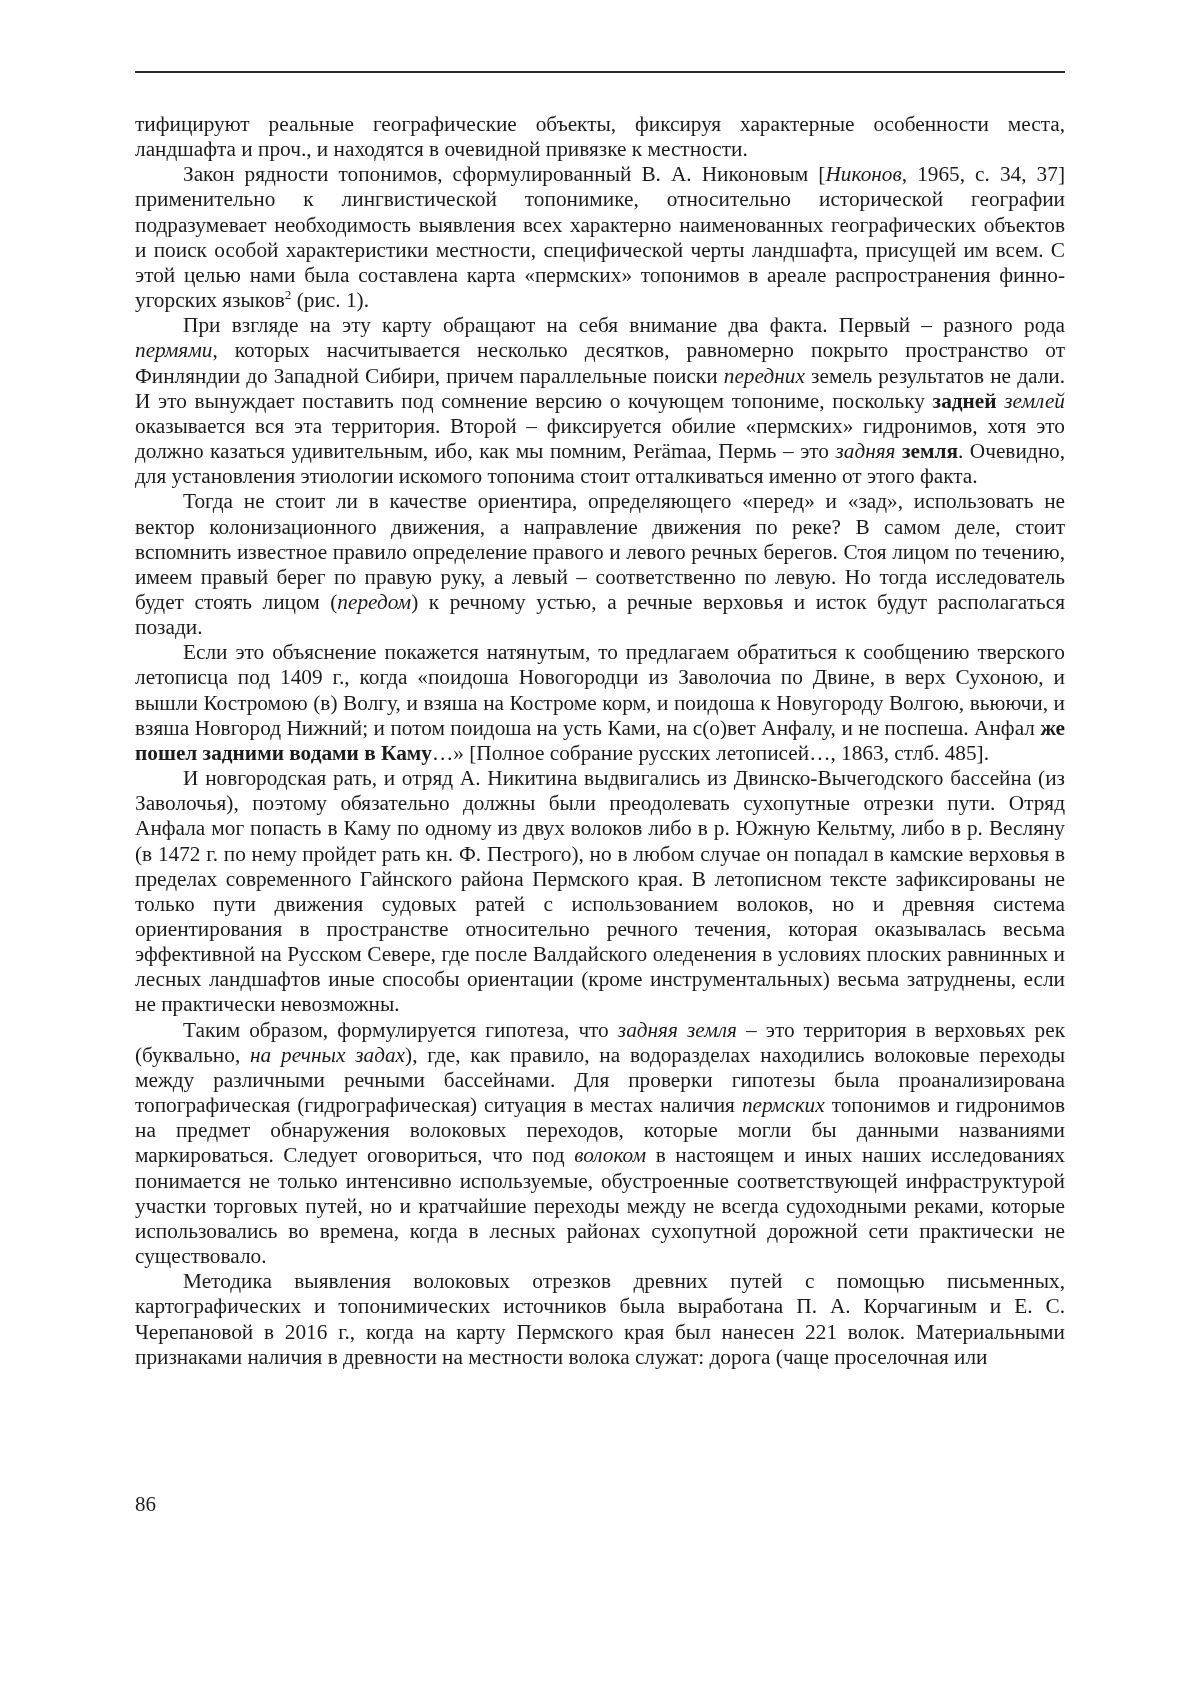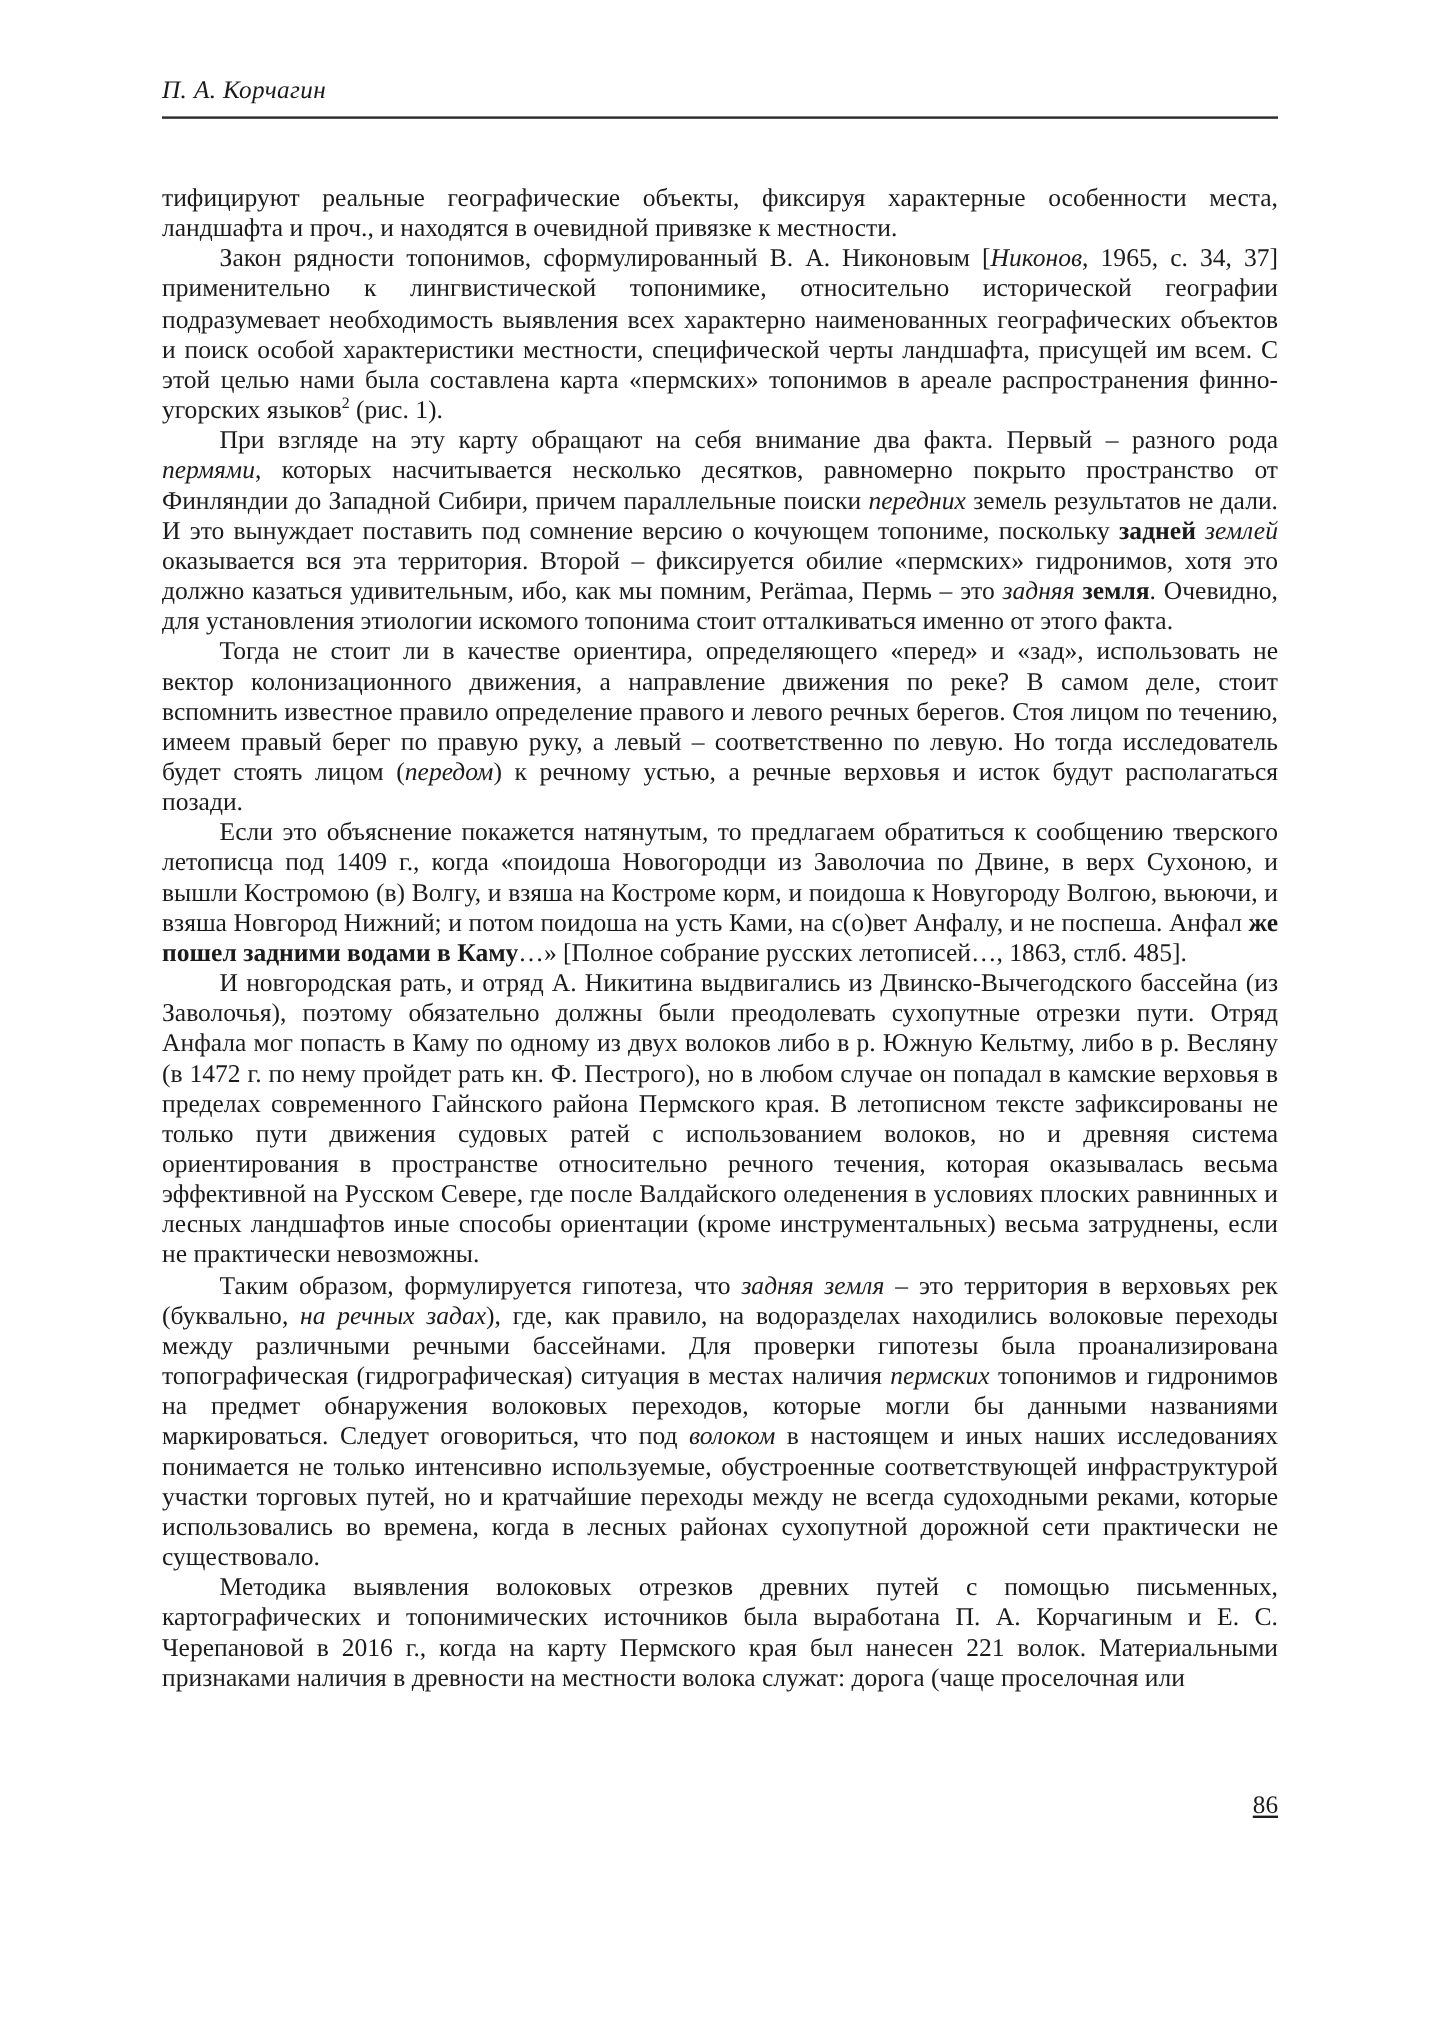--- a/index.html
+++ b/index.html
@@ -29,21 +29,21 @@
     letter-spacing: 0.3px;
     color: #1b1b1b;
   }
   .header-rule {
     border: none;
     border-top: 2px solid #2a2a2a;
     margin: 9px 0 0 0;
     width: 100%;
   }
   .article-body {
-    margin-top: 54px;
+    margin-top: 39px;
     font-size: 21.3px;
     line-height: 25.15px;
     text-align: justify;
     hyphens: auto;
     -webkit-hyphens: auto;
   }
   .article-body p {
     margin: 0;
     padding: 0;
   }
@@ -55,33 +55,31 @@
   .sup {
     vertical-align: super;
     font-size: 0.62em;
     line-height: 0;
   }
   .page-number {
     position: absolute;
     left: 135px;
     width: 930px;
     top: 1492px;
-    text-align: right;
+    text-align: left;
     font-size: 21px;
     color: #1b1b1b;
-    text-decoration: underline;
   }
 </style>
 </head>
 <body>
 
 <div class="page">
   <div class="content-column">
     <header>
-      <div class="running-head">П. А. Корчагин</div>
       <hr class="header-rule">
     </header>
     <main class="article-body" id="article-body">
         <p class=""><span>тифицируют реальные географические объекты, фиксируя характерные особенности места, ландшафта и проч., и находятся в очевидной привязке к местности.</span></p>
         <p class="indent"><span>Закон рядности топонимов, сформулированный В. А. Никоновым [</span><span class="i">Никонов</span><span>, 1965, с. 34, 37] применительно к лингвистической топонимике, относительно исторической географии подразумевает необходимость выявления всех характерно наименованных географических объектов и поиск особой характеристики местности, специфической черты ландшафта, присущей им всем. С этой целью нами была составлена карта «пермских» топонимов в ареале распространения финно-угорских языков</span><span class="sup">2</span><span> (рис. 1).</span></p>
         <p class="indent"><span>При взгляде на эту карту обращают на себя внимание два факта. Первый – разного рода </span><span class="i">пермями</span><span>, которых насчитывается несколько десятков, равномерно покрыто пространство от Финляндии до Западной Сибири, причем параллельные поиски </span><span class="i">передних</span><span> земель результатов не дали. И это вынуждает поставить под сомнение версию о кочующем топониме, поскольку </span><span class="bi">задней</span><span class="i"> землей</span><span> оказывается вся эта территория. Второй – фиксируется обилие «пермских» гидронимов, хотя это должно казаться удивительным, ибо, как мы помним, Perämaa, Пермь – это </span><span class="i">задняя </span><span class="bi">земля</span><span>. Очевидно, для установления этиологии искомого топонима стоит отталкиваться именно от этого факта.</span></p>
         <p class="indent"><span>Тогда не стоит ли в качестве ориентира, определяющего «перед» и «зад», использовать не вектор колонизационного движения, а направление движения по реке? В самом деле, стоит вспомнить известное правило определение правого и левого речных берегов. Стоя лицом по течению, имеем правый берег по правую руку, а левый – соответственно по левую. Но тогда исследователь будет стоять лицом (</span><span class="i">передом</span><span>) к речному устью, а речные верховья и исток будут располагаться позади.</span></p>
         <p class="indent"><span>Если это объяснение покажется натянутым, то предлагаем обратиться к сообщению тверского летописца под 1409 г., когда «поидоша Новогородци из Заволочиа по Двине, в верх Сухоною, и вышли Костромою (в) Волгу, и взяша на Костроме корм, и поидоша к Новугороду Волгою, вьюючи, и взяша Новгород Нижний; и потом поидоша на усть Ками, на с(о)вет Анфалу, и не поспеша. Анфал </span><span class="bi">же пошел задними водами в Каму</span><span>…» [Полное собрание русских летописей…, 1863, стлб. 485].</span></p>
         <p class="indent"><span>И новгородская рать, и отряд А. Никитина выдвигались из Двинско-Вычегодского бассейна (из Заволочья), поэтому обязательно должны были преодолевать сухопутные отрезки пути. Отряд Анфала мог попасть в Каму по одному из двух волоков либо в р. Южную Кельтму, либо в р. Весляну (в 1472 г. по нему пройдет рать кн. Ф. Пестрого), но в любом случае он попадал в камские верховья в пределах современного Гайнского района Пермского края. В летописном тексте зафиксированы не только пути движения судовых ратей с использованием волоков, но и древняя система ориентирования в пространстве относительно речного течения, которая оказывалась весьма эффективной на Русском Севере, где после Валдайского оледенения в условиях плоских равнинных и лесных ландшафтов иные способы ориентации (кроме инструментальных) весьма затруднены, если не практически невозможны.</span></p>
         <p class="indent"><span>Таким образом, формулируется гипотеза, что </span><span class="i">задняя земля</span><span> – это территория в верховьях рек (буквально, </span><span class="i">на речных задах</span><span>), где, как правило, на водоразделах находились волоковые переходы между различными речными бассейнами. Для проверки гипотезы была проанализирована топографическая (гидрографическая) ситуация в местах наличия </span><span class="i">пермских</span><span> топонимов и гидронимов на предмет обнаружения волоковых переходов, которые могли бы данными названиями маркироваться. Следует оговориться, что под </span><span class="i">волоком</span><span> в настоящем и иных наших исследованиях понимается не только интенсивно используемые, обустроенные соответствующей инфраструктурой участки торговых путей, но и кратчайшие переходы между не всегда судоходными реками, которые использовались во времена, когда в лесных районах сухопутной дорожной сети практически не существовало.</span></p>

